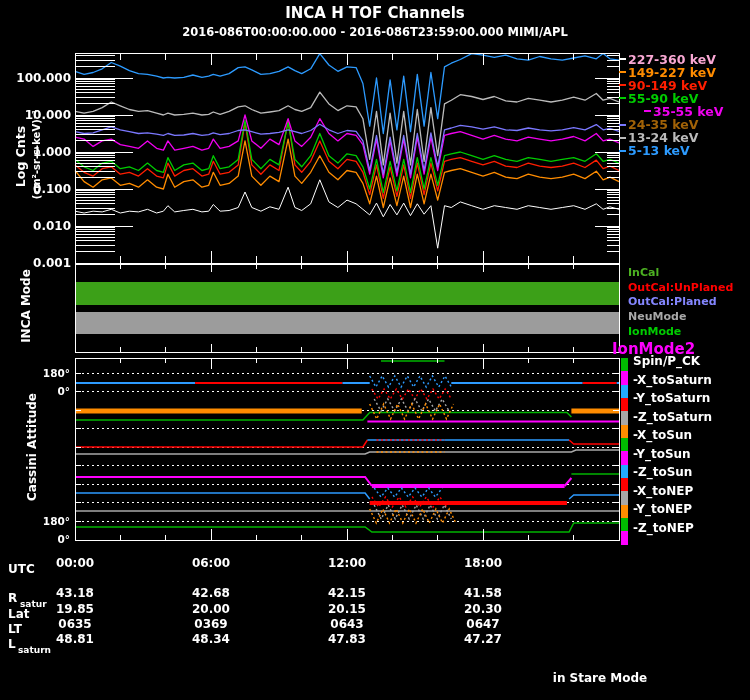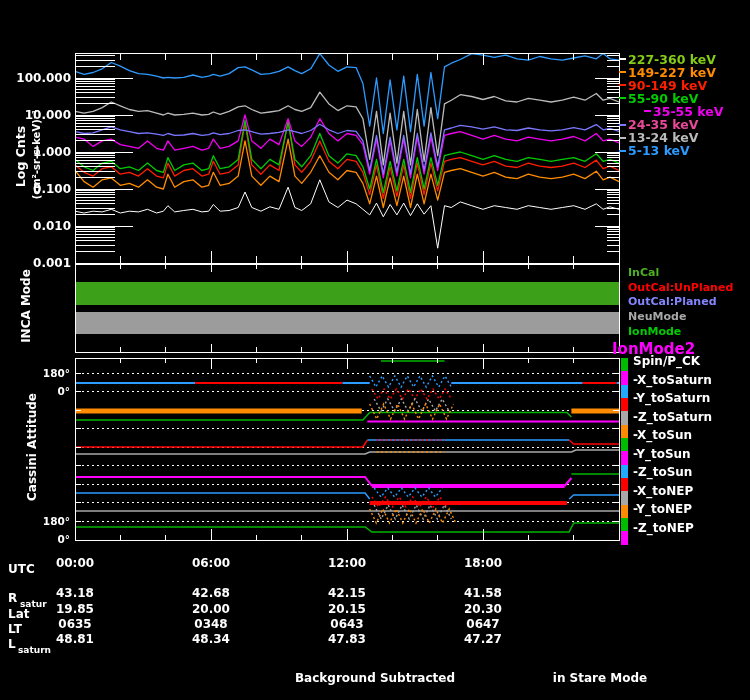--- a/index.html
+++ b/index.html
@@ -269,20 +269,22 @@
       <line x1="75" y1="465.5" x2="81" y2="465.5" stroke="#FFFFFF" stroke-width="1" shape-rendering="crispEdges"></line>
       <line x1="619" y1="465.5" x2="613" y2="465.5" stroke="#FFFFFF" stroke-width="1" shape-rendering="crispEdges"></line>
       <line x1="75" y1="484" x2="81" y2="484" stroke="#FFFFFF" stroke-width="1" shape-rendering="crispEdges"></line>
       <line x1="619" y1="484" x2="613" y2="484" stroke="#FFFFFF" stroke-width="1" shape-rendering="crispEdges"></line>
       <line x1="75" y1="502.5" x2="81" y2="502.5" stroke="#FFFFFF" stroke-width="1" shape-rendering="crispEdges"></line>
       <line x1="619" y1="502.5" x2="613" y2="502.5" stroke="#FFFFFF" stroke-width="1" shape-rendering="crispEdges"></line>
       <line x1="75" y1="521" x2="81" y2="521" stroke="#FFFFFF" stroke-width="1" shape-rendering="crispEdges"></line>
       <line x1="619" y1="521" x2="613" y2="521" stroke="#FFFFFF" stroke-width="1" shape-rendering="crispEdges"></line>
     </svg>
 
+  <div id="page-title" class="abs">INCA H TOF Channels</div>
+  <div id="page-subtitle" class="abs">2016-086T00:00:00.000 - 2016-086T23:59:00.000 MIMI/APL</div>
 
   <div class="abs rot" style="left:-40px;top:149px;width:120px;font-size:12.5px;">Log Cnts</div>
   <div class="abs rot" style="left:-44px;top:149px;width:160px;font-size:10px;">(cm²-sr-s-keV)⁻¹</div>
   <div class="abs rot" style="left:-34px;top:299px;width:120px;font-size:12px;">INCA Mode</div>
   <div class="abs rot" style="left:-48px;top:440px;width:160px;font-size:12px;">Cassini Attitude</div>
 
   <div id="ytick-labels">
       <div class="abs ytick" style="top: 70.5px;">100.000</div>
       <div class="abs ytick" style="top: 107.5px;">10.000</div>
       <div class="abs ytick" style="top: 144.5px;">1.000</div>
@@ -292,41 +294,41 @@
     </div>
   <div id="angle-labels">
       <div class="abs angtick" style="top: 366.5px;">180°</div>
       <div class="abs angtick" style="top: 385px;">0°</div>
       <div class="abs angtick" style="top: 514.5px;">180°</div>
       <div class="abs angtick" style="top: 532.5px;">0°</div>
     </div>
   <div id="energy-legend">
       <div class="abs leg-row" style="left: 619px; top: 52.5px; height: 13px; font-size: 12.5px;">
         <span class="leg-dash" style="background: rgb(255, 255, 255);"></span>
-        <span style="color: #84cc16;">227-360 keV</span>
+        <span style="color: #f9a8d4;">227-360 keV</span>
       </div>
       <div class="abs leg-row" style="left: 619px; top: 65.6px; height: 13px; font-size: 12.5px;">
         <span class="leg-dash" style="background: rgb(255, 140, 0);"></span>
         <span style="color: rgb(255, 140, 0);">149-227 keV</span>
       </div>
       <div class="abs leg-row" style="left: 619px; top: 78.7px; height: 13px; font-size: 12.5px;">
         <span class="leg-dash" style="background: rgb(255, 30, 0);"></span>
         <span style="color: rgb(255, 30, 0);">90-149 keV</span>
       </div>
       <div class="abs leg-row" style="left: 619px; top: 91.8px; height: 13px; font-size: 12.5px;">
         <span class="leg-dash" style="background: rgb(0, 204, 0);"></span>
         <span style="color: rgb(0, 204, 0);">55-90 keV</span>
       </div>
       <div class="abs leg-row" style="left: 619px; top: 104.9px; height: 13px; font-size: 12.5px; margin-left: 25px;">
         <span class="leg-dash" style="background: rgb(240, 0, 240);"></span>
         <span style="color: rgb(240, 0, 240);">35-55 keV</span>
       </div>
       <div class="abs leg-row" style="left: 619px; top: 118px; height: 13px; font-size: 12.5px;">
         <span class="leg-dash" style="background: rgb(123, 120, 255);"></span>
-        <span style="color: #ec4899;">24-35 keV</span>
+        <span style="color: #a16207;">24-35 keV</span>
       </div>
       <div class="abs leg-row" style="left: 619px; top: 131.1px; height: 13px; font-size: 12.5px;">
         <span class="leg-dash" style="background: rgb(187, 187, 187);"></span>
         <span style="color: rgb(187, 187, 187);">13-24 keV</span>
       </div>
       <div class="abs leg-row" style="left: 619px; top: 144.2px; height: 13px; font-size: 12.5px;">
         <span class="leg-dash" style="background: rgb(45, 155, 255);"></span>
         <span style="color: rgb(45, 155, 255);">5-13 keV</span>
       </div>
     </div>
@@ -378,26 +380,25 @@
       <div class="abs tbl-val" style="left: 211px; top: 586px;">42.68</div>
       <div class="abs tbl-val" style="left: 347px; top: 586px;">42.15</div>
       <div class="abs tbl-val" style="left: 483px; top: 586px;">41.58</div>
       <div class="abs tbl-label" style="top: 607px;">Lat</div>
       <div class="abs tbl-val" style="left: 75px; top: 602px;">19.85</div>
       <div class="abs tbl-val" style="left: 211px; top: 602px;">20.00</div>
       <div class="abs tbl-val" style="left: 347px; top: 602px;">20.15</div>
       <div class="abs tbl-val" style="left: 483px; top: 602px;">20.30</div>
       <div class="abs tbl-label" style="top: 622px;">LT</div>
       <div class="abs tbl-val" style="left: 75px; top: 617px;">0635</div>
-      <div class="abs tbl-val" style="left: 211px; top: 617px;">0348</div>
+      <div class="abs tbl-val" style="left: 211px; top: 617px;">0369</div>
       <div class="abs tbl-val" style="left: 347px; top: 617px;">0643</div>
       <div class="abs tbl-val" style="left: 483px; top: 617px;">0647</div>
       <div class="abs tbl-label" style="top: 637px;">L</div>
       <div class="abs tbl-sub" style="left: 18px; top: 645px;">saturn</div>
       <div class="abs tbl-val" style="left: 75px; top: 632px;">48.81</div>
       <div class="abs tbl-val" style="left: 211px; top: 632px;">48.34</div>
       <div class="abs tbl-val" style="left: 347px; top: 632px;">47.83</div>
       <div class="abs tbl-val" style="left: 483px; top: 632px;">47.27</div>
     </div>
 
-  <div class="abs footer" style="left:375px;top:671px;">Background Subtracted</div>
   <div class="abs footer" style="left:600px;top:671px;">in Stare Mode</div>
 </div>
 
 </body></html>

